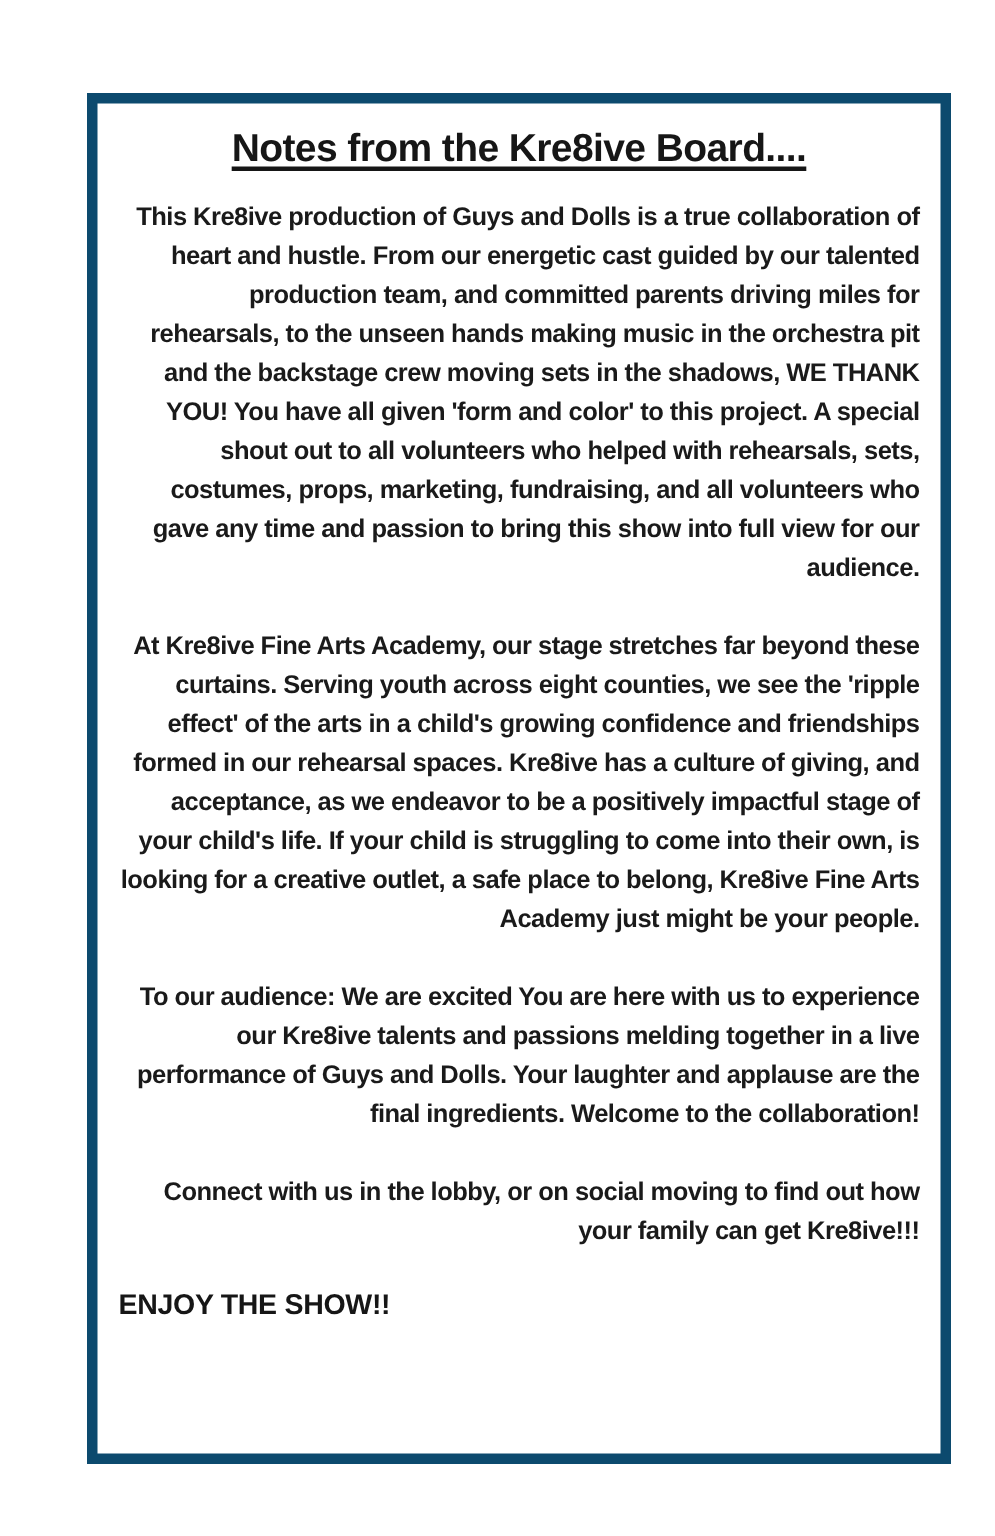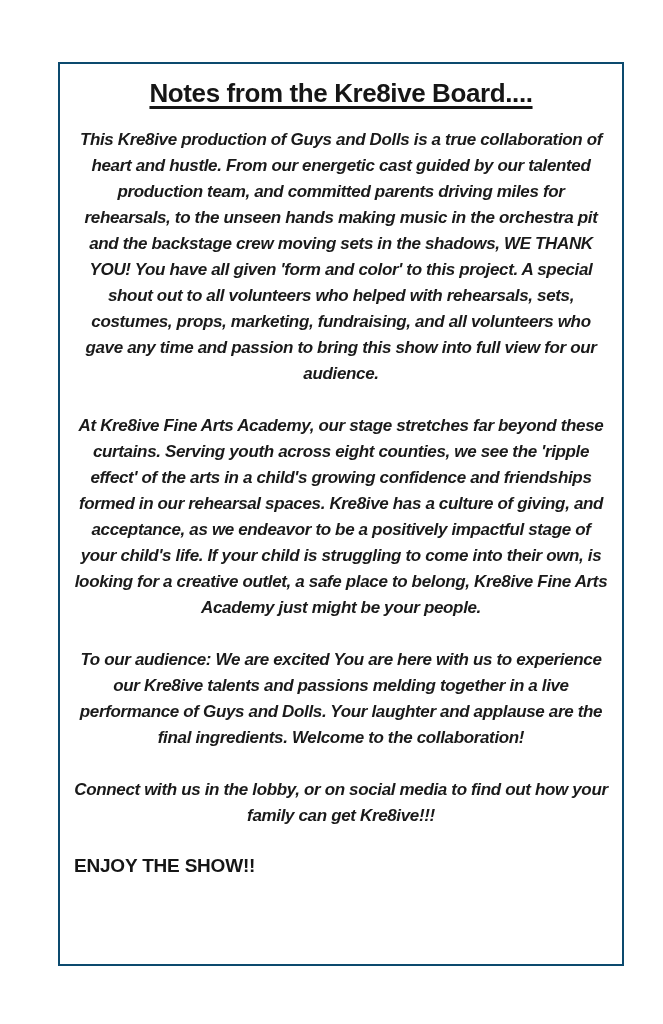--- a/index.html
+++ b/index.html
@@ -14,21 +14,21 @@
     background: #ffffff;
     font-family: "Liberation Sans", sans-serif;
     overflow: hidden;
   }
   .board-box {
     position: absolute;
     left: 58px;
     top: 62px;
     width: 534px;
     height: 890px;
-    border: 2px solid #0c4a6e;
+    border: 7px solid #0c4a6e;
     background: #ffffff;
     box-sizing: content-box;
     padding: 10px 14px 0 14px;
   }
   .board-title {
     margin: 4px 0 18px 0;
     text-align: center;
     font-size: 26px;
     font-weight: 700;
     letter-spacing: -0.4px;
@@ -37,22 +37,21 @@
     text-underline-offset: 4px;
     text-decoration-thickness: 2.5px;
   }
   .board-paragraph {
     margin: 0 0 26px 0;
     font-size: 17px;
     font-weight: 700;
     letter-spacing: -0.35px;
     line-height: 26px;
     color: #1a1a1a;
-    text-align: center;
-    font-style: italic;
+    text-align: right;
   }
   .board-closing {
     margin: 6px 0 0 0;
     text-align: left;
     font-size: 19px;
     font-weight: 700;
     letter-spacing: -0.2px;
     color: #161616;
   }
 </style>
@@ -62,17 +61,17 @@
 <div class="page">
   <div class="board-box">
     <h1 class="board-title">Notes from the Kre8ive Board....</h1>
 
     <p class="board-paragraph">This Kre8ive production of Guys and Dolls is a true collaboration of heart and hustle. From our energetic cast guided by our talented production team, and committed parents driving miles for rehearsals, to the unseen hands making music in the orchestra pit and the backstage crew moving sets in the shadows, WE THANK YOU! You have all given 'form and color' to this project. A special shout out to all volunteers who helped with rehearsals, sets, costumes, props, marketing, fundraising, and all volunteers who gave any time and passion to bring this show into full view for our audience.</p>
 
     <p class="board-paragraph">At Kre8ive Fine Arts Academy, our stage stretches far beyond these curtains. Serving youth across eight counties, we see the 'ripple effect' of the arts in a child's growing confidence and friendships formed in our rehearsal spaces. Kre8ive has a culture of giving, and acceptance, as we endeavor to be a positively impactful stage of your child's life. If your child is struggling to come into their own, is looking for a creative outlet, a safe place to belong, Kre8ive Fine Arts Academy just might be your people.</p>
 
     <p class="board-paragraph">To our audience: We are excited You are here with us to experience our Kre8ive talents and passions melding together in a live performance of Guys and Dolls. Your laughter and applause are the final ingredients. Welcome to the collaboration!</p>
 
-    <p class="board-paragraph">Connect with us in the lobby, or on social media to find out how your family can get Kre8ive!!!</p>
+    <p class="board-paragraph">Connect with us in the lobby, or on social moving to find out how your family can get Kre8ive!!!</p>
 
     <p class="board-closing">ENJOY THE SHOW!!</p>
   </div>
 </div>
 
 </body></html>

